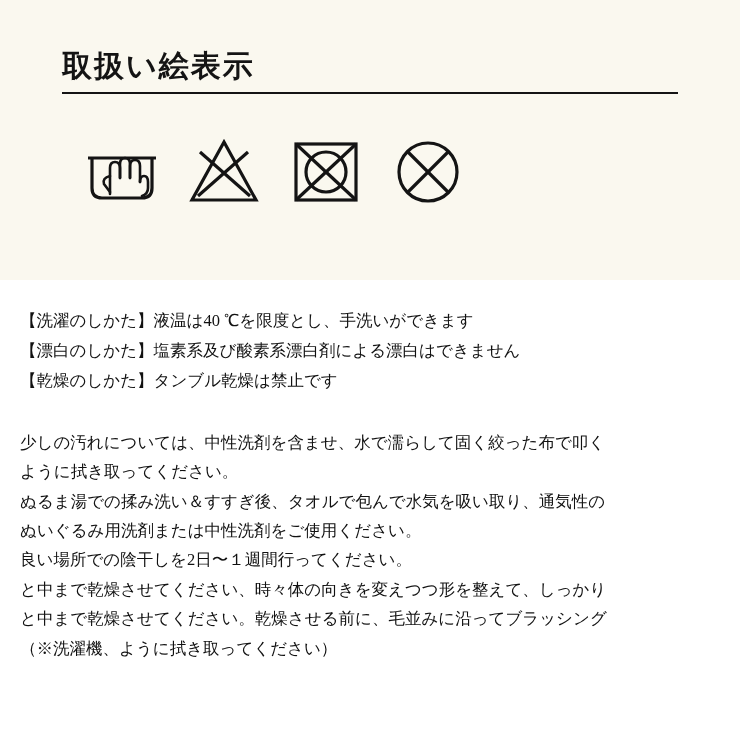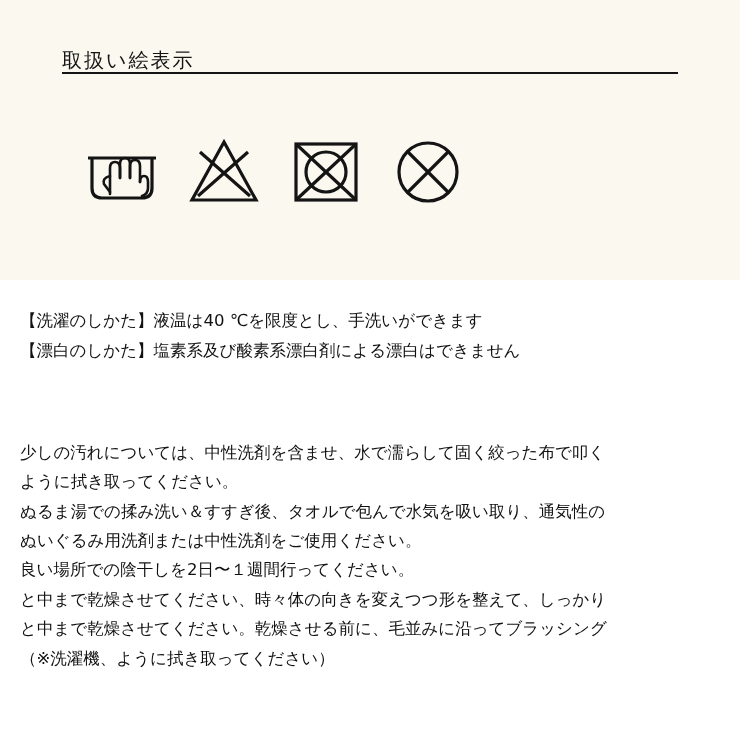--- a/index.html
+++ b/index.html
@@ -28,26 +28,26 @@
     height: 280px;
     background: #faf8ef;
   }
   .heading-wrap {
     position: absolute;
     left: 62px;
     top: 48px;
     width: 616px;
   }
   .heading-text {
-    font-size: 20px;
-    font-weight: normal;
+    font-size: 30px;
+    font-weight: bold;
     letter-spacing: 2px;
     color: #141414;
     line-height: 1.2;
-    padding-bottom: 0;
+    padding-bottom: 8px;
   }
   .heading-rule {
     width: 616px;
     height: 2px;
     background: #141414;
   }
   .symbol-row {
     position: absolute;
     left: 82px;
     top: 132px;
@@ -61,37 +61,38 @@
     height: 80px;
     display: block;
   }
   .body-block {
     position: absolute;
     left: 0;
     top: 280px;
     width: 676px;
     height: 460px;
     background: #ffffff;
+    font-family: Liberation Serif, serif;
   }
   .care-list {
     position: absolute;
     left: 20px;
     top: 26px;
     width: 706px;
   }
   .care-line {
     font-size: 16.5px;
     line-height: 1.82;
     color: #111111;
     white-space: nowrap;
   }
   .notes {
     position: absolute;
     left: 20px;
-    top: 158px;
+    top: 148px;
     width: 708px;
   }
   .note-para {
     font-size: 16.5px;
     line-height: 1.78;
     color: #111111;
     margin: 0 0 0 0;
     text-align: left;
   }
   .note-para + .note-para {
@@ -167,20 +168,21 @@
       </span>
 
     </div>
   </div>
 
   <div class="body-block">
 
     <div class="care-list">
       <div class="care-line">【洗濯のしかた】液温は40 ℃を限度とし、手洗いができます</div>
       <div class="care-line">【漂白のしかた】塩素系及び酸素系漂白剤による漂白はできません</div>
+      <div class="care-line">【乾燥のしかた】タンブル乾燥は禁止です</div>
     </div>
 
     <div class="notes">
       <p class="note-para">少しの汚れについては、中性洗剤を含ませ、水で濡らして固く絞った布で叩く</p>
       <p class="note-para">ように拭き取ってください。</p>
       <p class="note-para">ぬるま湯での揉み洗い＆すすぎ後、タオルで包んで水気を吸い取り、通気性の</p>
       <p class="note-para">ぬいぐるみ用洗剤または中性洗剤をご使用ください。</p>
       <p class="note-para">良い場所での陰干しを2日〜１週間行ってください。</p>
       <p class="note-para">と中まで乾燥させてください、時々体の向きを変えつつ形を整えて、しっかり</p>
       <p class="note-para">と中まで乾燥させてください。乾燥させる前に、毛並みに沿ってブラッシング</p>

